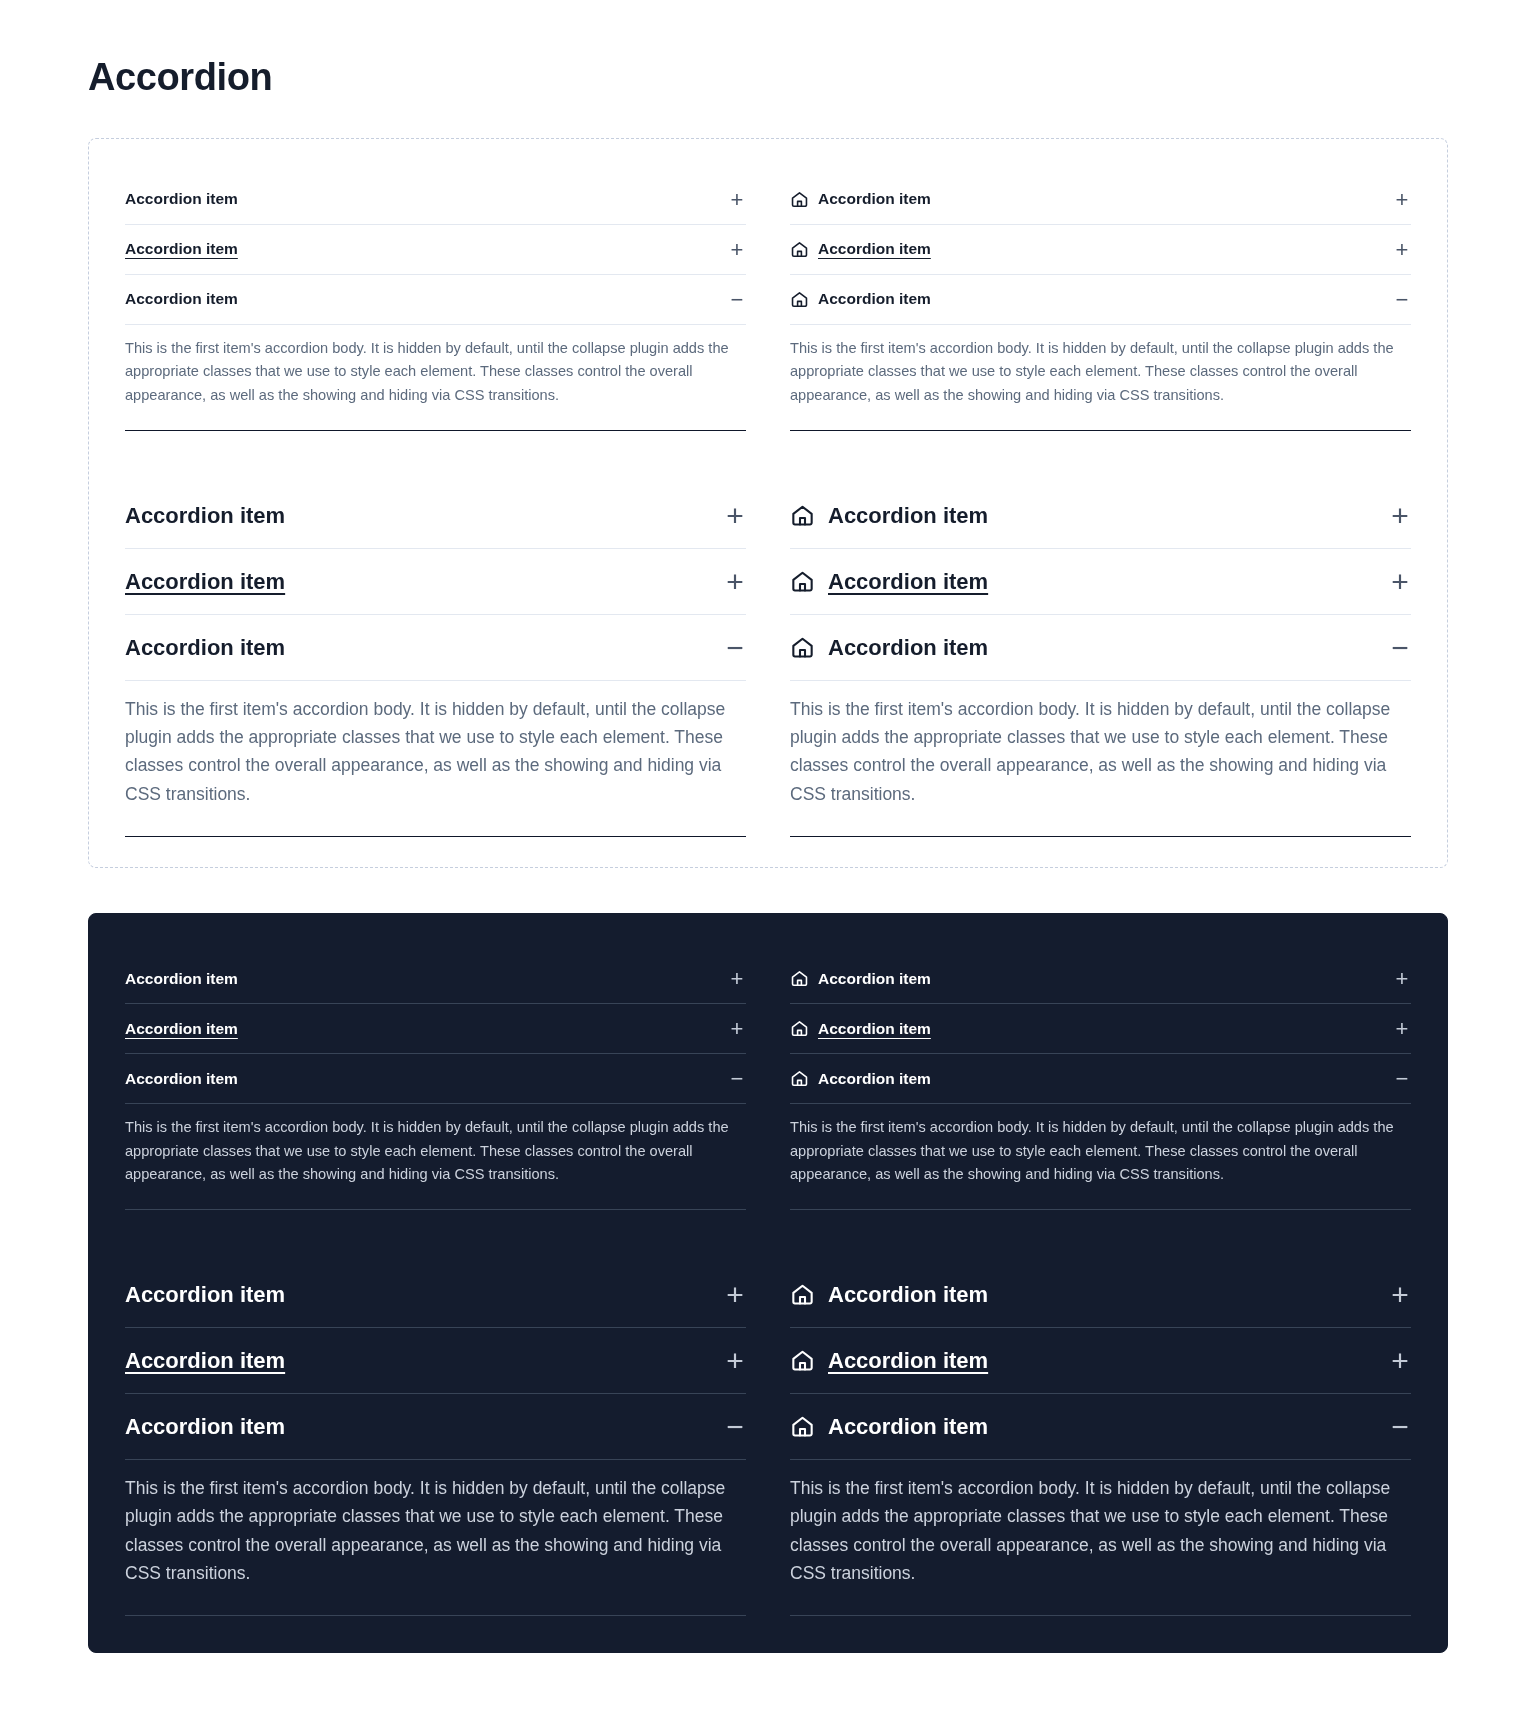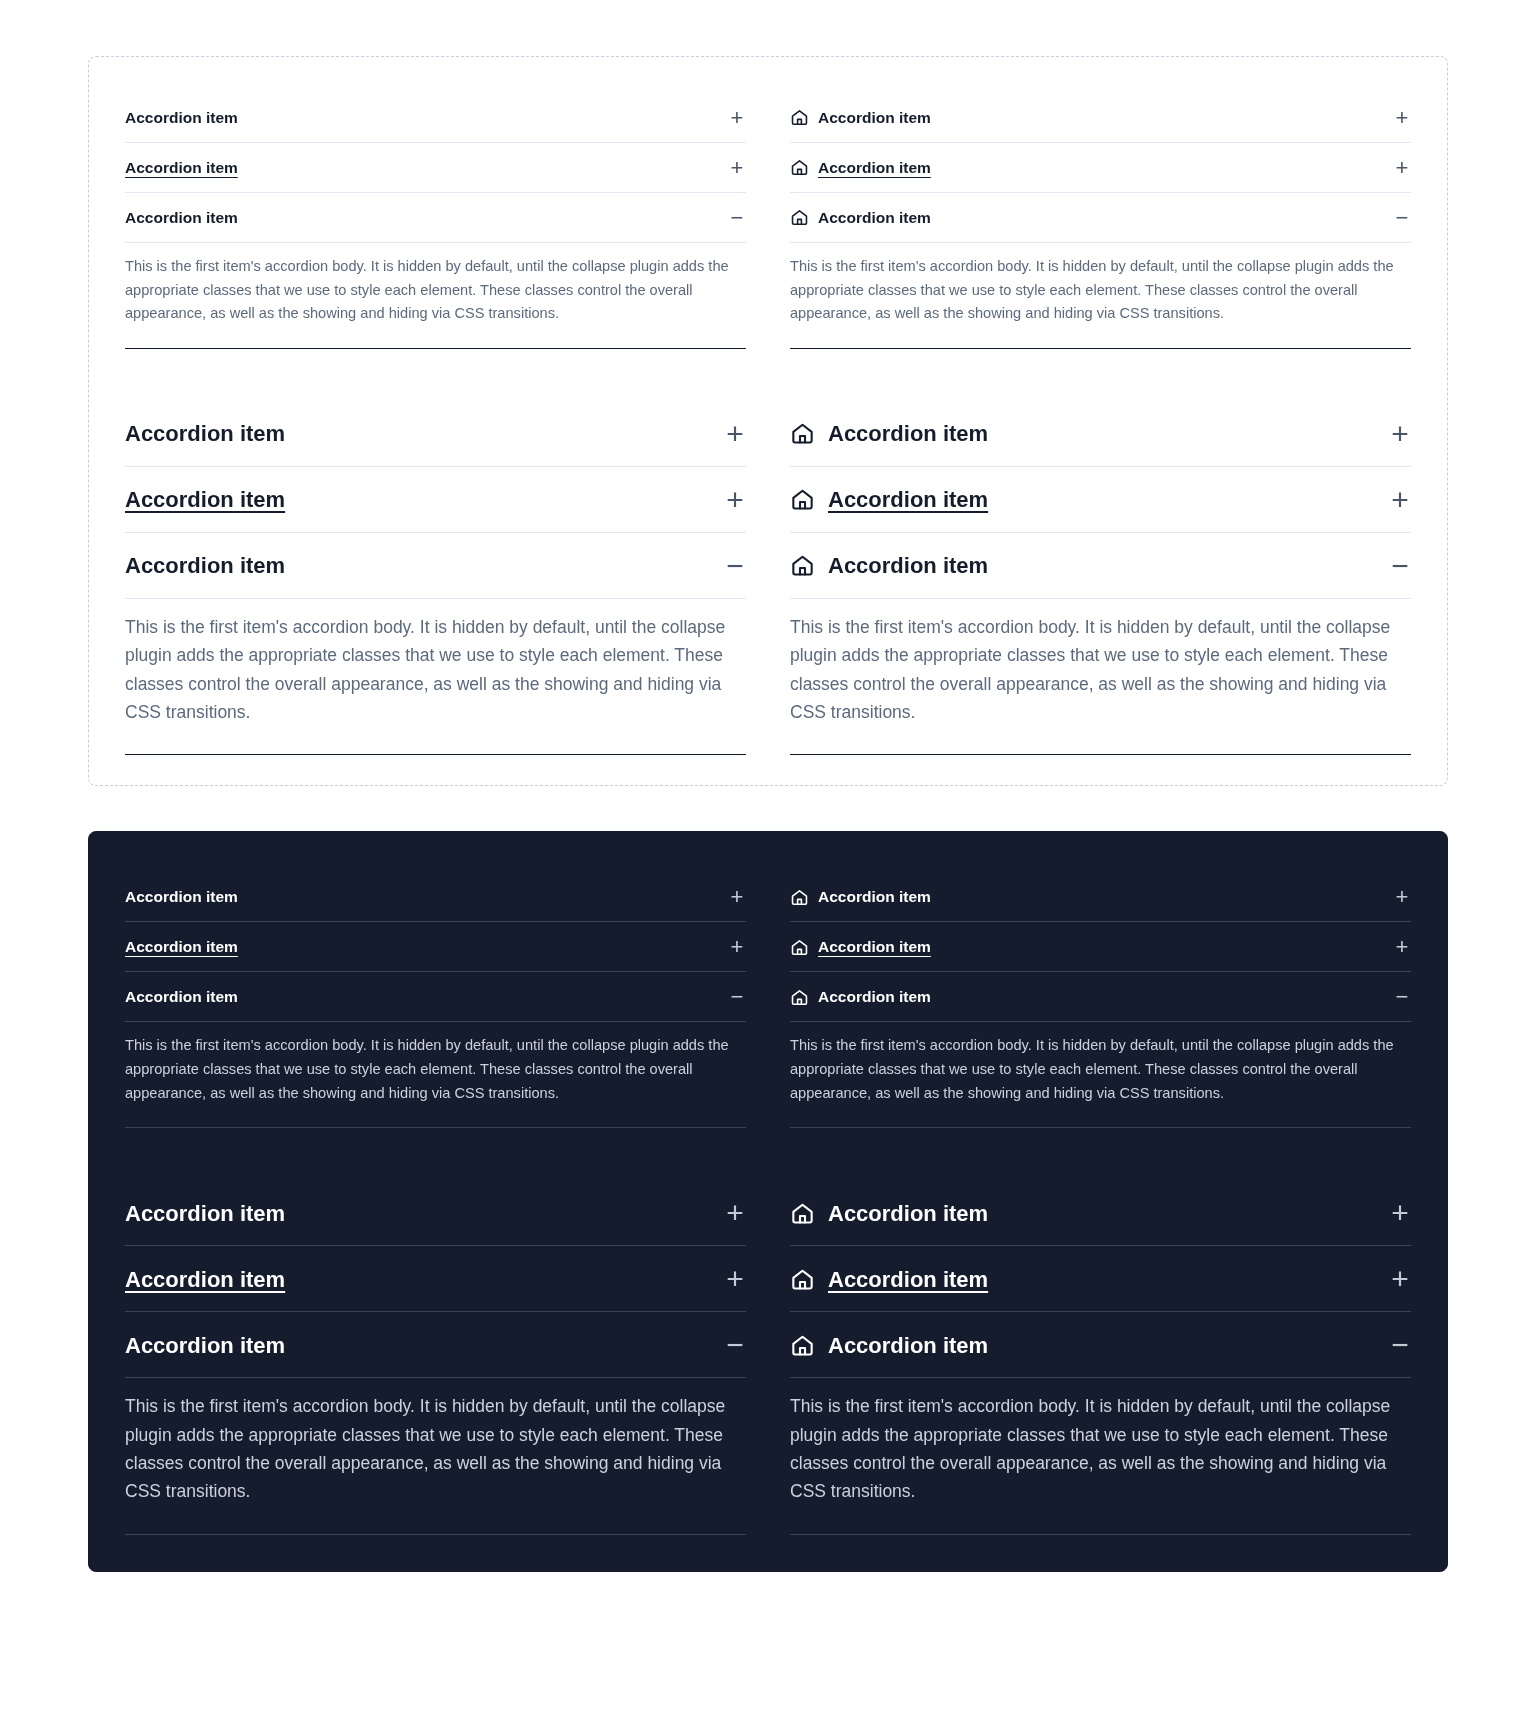--- a/index.html
+++ b/index.html
@@ -135,20 +135,21 @@
   .panel-dark .acc-toggle { color: #c3cad6; }
   .panel-dark .home-icon svg { stroke: #ffffff; }
 
   .home-icon svg { stroke: #151d2c; }
 </style>
 </head>
 <body>
 
 <div class="page">
 
+  <h1 class="page-title">Accordion</h1>
 
   <div id="panels-root">
       <section class="panel panel-light">
         <div class="cols">
           <div class="col">
             <div class="accordion size-sm">
               <div class="acc-item">
                 <button class="acc-header" aria-expanded="false">
                   <span class="acc-header-inner">
                     <span class="acc-title">Accordion item</span>

